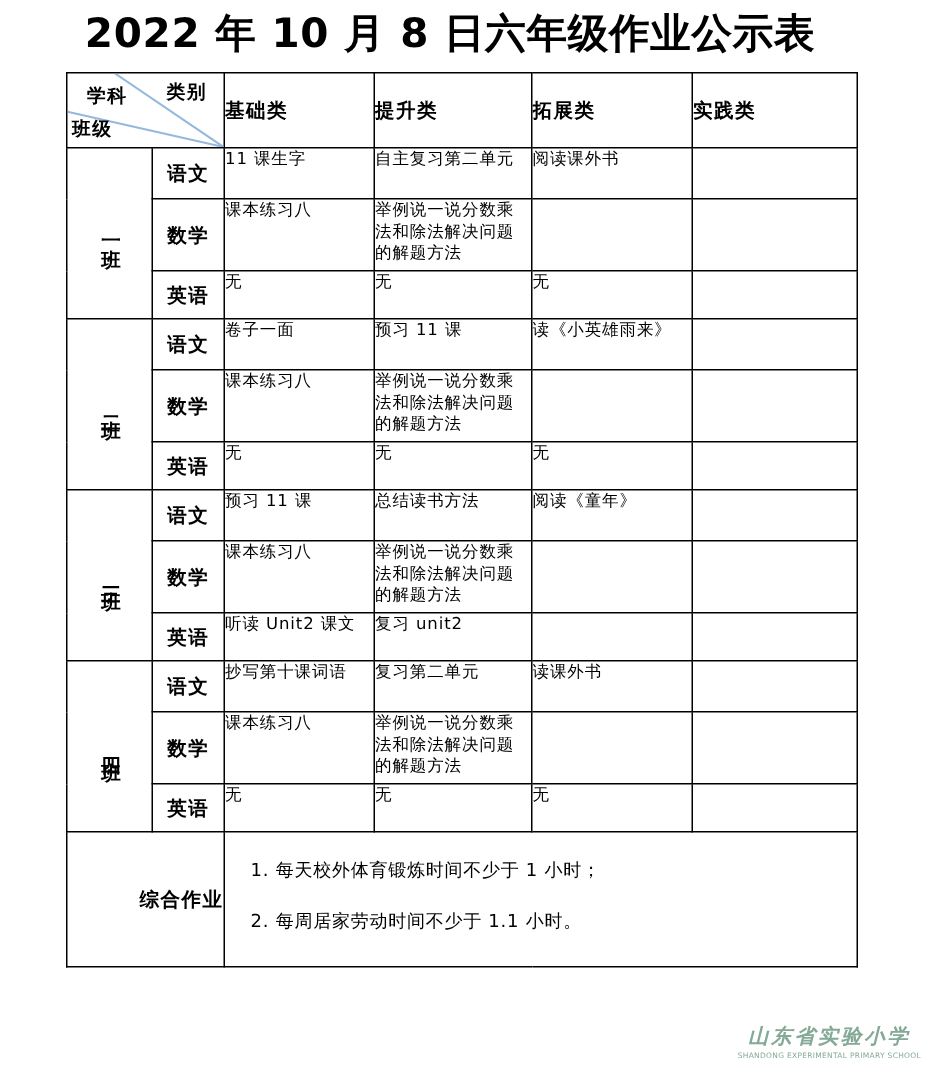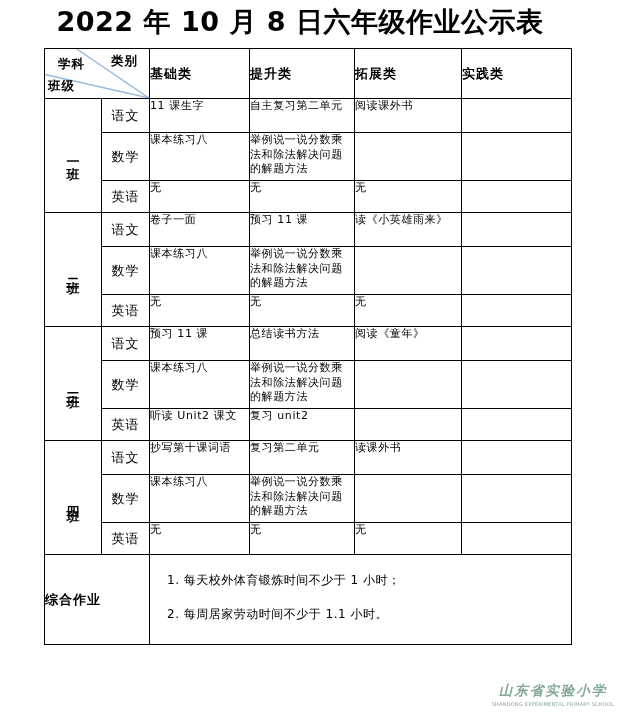--- a/index.html
+++ b/index.html
@@ -27,32 +27,32 @@
   .corner-label { position:absolute; font-weight:bold; font-size:12.5px; letter-spacing:1px; }
   .corner-subject  { left:13px; top:7px; }
   .corner-category { left:66px; top:4px; }
   .corner-class    { left:3px;  top:29px; }
   .class-cell { text-align:center; vertical-align:middle; font-weight:bold; font-size:13px; }
   .vertical-text {
     writing-mode:vertical-rl; text-orientation:upright;
     display:inline-block; letter-spacing:3px; line-height:1;
   }
   .subject-cell {
-    text-align:center; vertical-align:middle; font-weight:normal; font-size:13px;
+    text-align:center; vertical-align:middle; font-weight:bold; font-size:13px;
     letter-spacing:1px;
   }
   .data-cell {
     vertical-align:top; font-size:11px; line-height:1.32; padding:2px 4px 2px 5px;
     word-break:break-all; letter-spacing:0.6px;
   }
   tr.row-0 { height:34px; }
   tr.row-1 { height:48px; }
   tr.row-2 { height:32px; }
   tr.footer-row { height:90px; }
-  .footer-label { text-align:left; vertical-align:middle; font-weight:bold; font-size:13px; letter-spacing:1px; }
+  .footer-label { text-align:right; vertical-align:middle; font-weight:bold; font-size:13px; letter-spacing:1px; }
   .footer-content { vertical-align:top; font-size:12px; padding:8px 10px; letter-spacing:0.5px; }
   .footer-content p { margin:17px; }
   .footer-content p.line-2 { margin-top:17px; }
   .watermark {
     position:absolute; right:6px; bottom:5px; text-align:center; color:#85a997;
   }
   .watermark-name {
     font-family:"DejaVu Serif","Liberation Serif",serif;
     font-size:13.5px; font-weight:bold; letter-spacing:2px; font-style:italic;margin-top:40px;
   }

